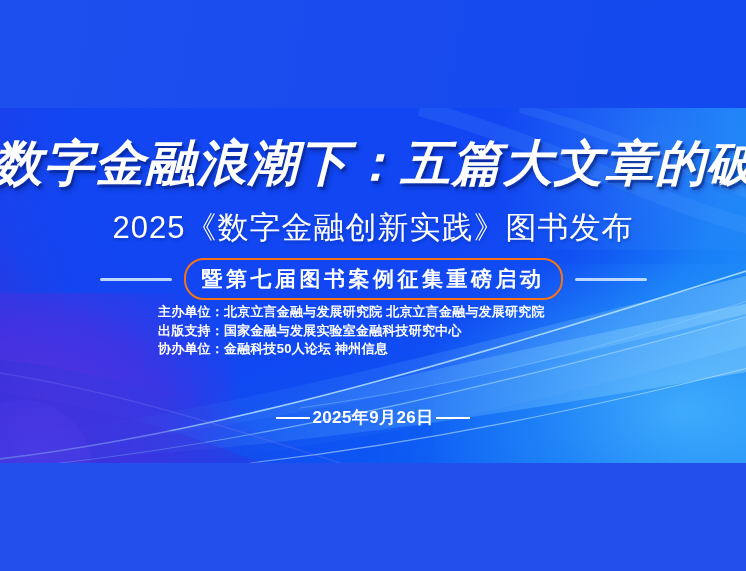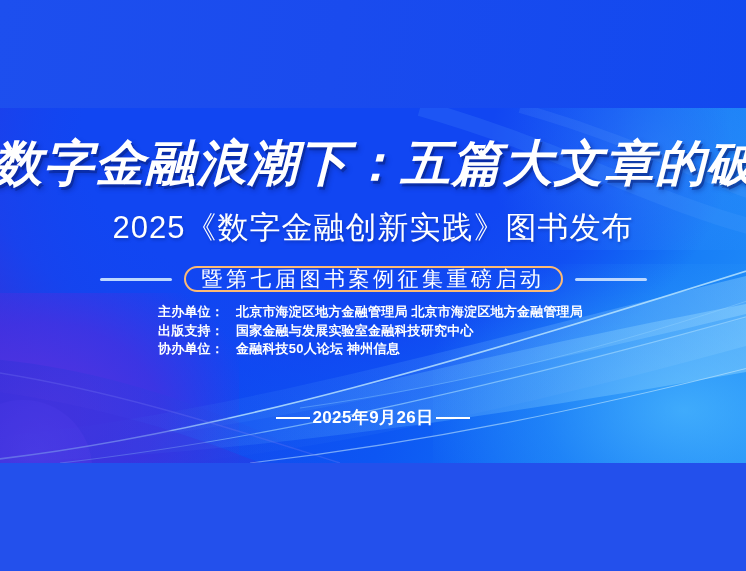--- a/index.html
+++ b/index.html
@@ -151,51 +151,51 @@
     gap: 12px;
   }
   .rule {
     width: 72px;
     height: 3px;
     background: #bcd8ff;
     border-radius: 2px;
     flex: none;
   }
   .pill {
-    border: 2px solid #fdba74;
+    border: 2px solid #f97316;
     border-radius: 20px;
-    height: 26px;
+    height: 42px;
     box-sizing: border-box;
     padding: 0 16px;
     display: flex;
     align-items: center;
     justify-content: center;
     font-size: 21px;
-    font-weight: normal;
+    font-weight: bold;
     letter-spacing: 3.5px;
     color: #ffffff;
     white-space: nowrap;
     flex: none;
   }
 
   
   .credits {
     position: absolute;
     left: 158px; top: 303px;
     width: 460px;
   }
   .credit-line {
     font-size: 13px;
     line-height: 18.5px;
     font-weight: bold;
     color: #ffffff;
     white-space: nowrap;
     letter-spacing: .2px;
   }
-  .credit-line .lbl { margin-right: 12px; }
+  .credit-line .lbl { margin-right: 0; }
 
   
   .date-row {
     position: absolute;
     left: 0; top: 406px;
     width: 746px;
     display: flex;
     align-items: center;
     justify-content: center;
     gap: 2px;
@@ -278,21 +278,21 @@
     <div class="sub-title">2025《数字金融创新实践》图书发布</div>
 
     <div class="pill-row">
       <span class="rule"></span>
       <span class="pill">暨第七届图书案例征集重磅启动</span>
       <span class="rule"></span>
     </div>
 
     <div class="credits">
       <div class="credit-line">
-        <span class="lbl">主办单位：</span><span class="val">北京市海淀区地方金融管理局  北京市海淀区地方金融管理局</span>
+        <span class="lbl">主办单位：</span><span class="val">北京立言金融与发展研究院  北京立言金融与发展研究院</span>
       </div>
       <div class="credit-line">
         <span class="lbl">出版支持：</span><span class="val">国家金融与发展实验室金融科技研究中心</span>
       </div>
       <div class="credit-line">
         <span class="lbl">协办单位：</span><span class="val">金融科技50人论坛  神州信息</span>
       </div>
     </div>
 
     <div class="date-row">

